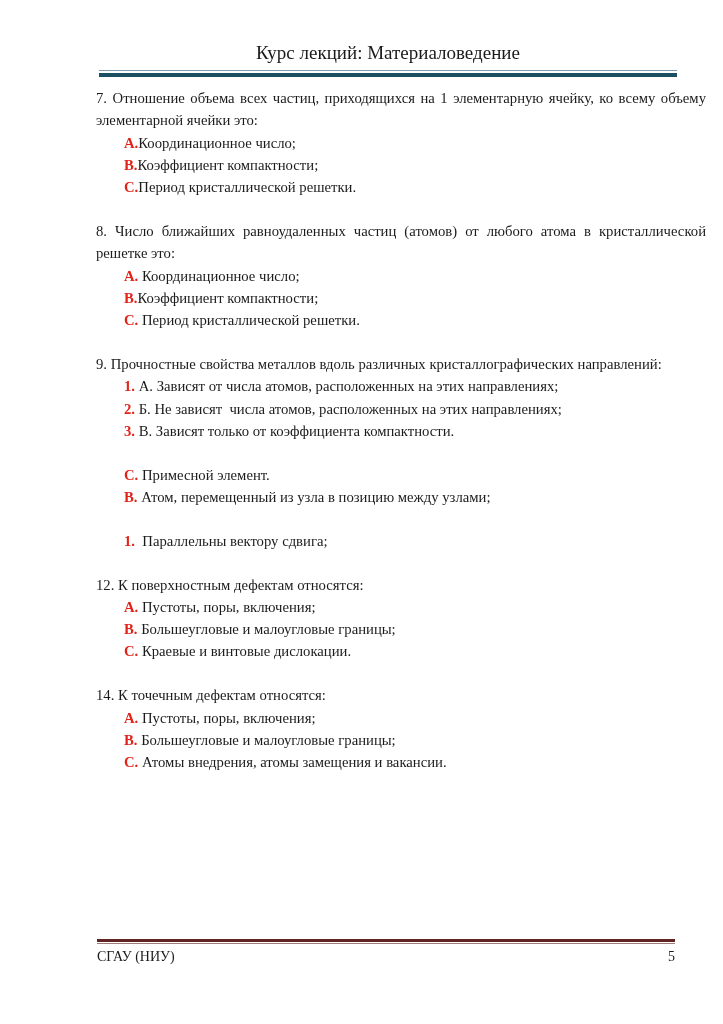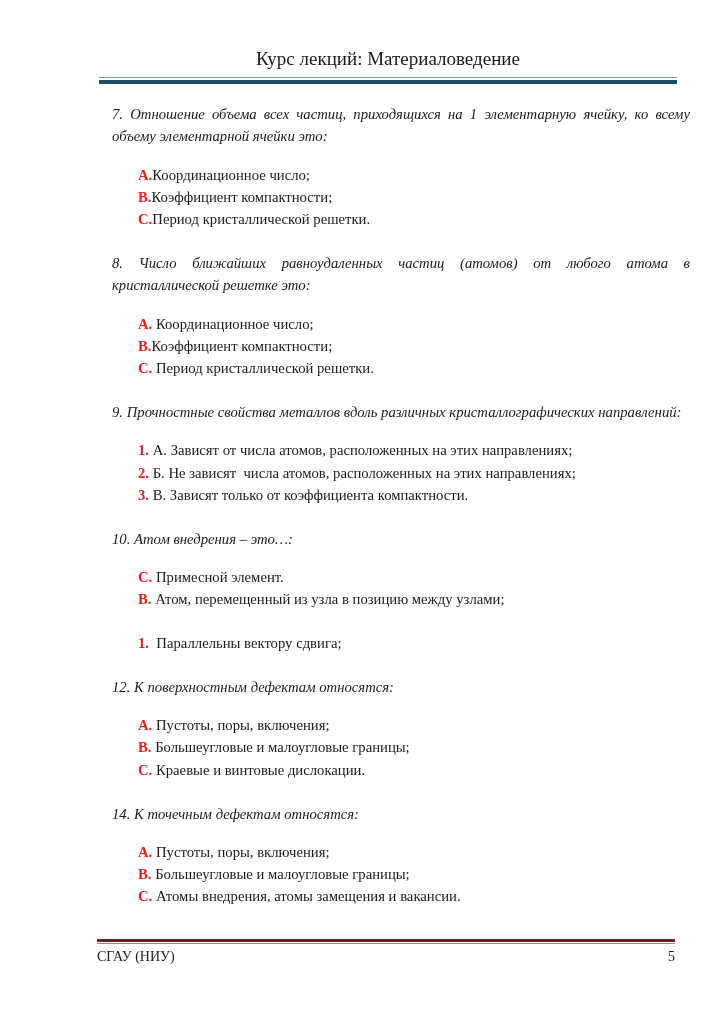--- a/index.html
+++ b/index.html
@@ -8,21 +8,21 @@
     width: 723px;
     height: 1024px;
     background: #ffffff;
     overflow: hidden;
     font-family: "Liberation Serif", "DejaVu Serif", serif;
     color: var(--text-color, #1b1b1b);
   }
   
   .header { position: absolute; top: 0; left: 99px; width: 578px; }
   .header-title {
-    margin: 6px;
+    margin: 0;
     padding-top: 41px;
     text-align: center;
     font-size: 19px;
     line-height: 24px;
     font-weight: 400;
     white-space: nowrap;
   }
   .header-rule {
     margin-top: 5px;
     height: 2px;
@@ -33,22 +33,22 @@
   .content {
     position: absolute;
     top: 87px;
     left: 96px;
     width: 610px;
     font-size: 14.7px;
     line-height: 22.3px;
   }
   .question { margin: 0; }
   .question + .question { margin-top: 21.5px; }
-  .stem { margin: 16px; text-align: justify; font-style: italic; }
-  .options { list-style: none; margin: 14px; padding: 0; }
+  .stem { margin: 0; text-align: justify; }
+  .options { list-style: none; margin: 0; padding: 0; }
   .option {
     padding-left: 49px;
     text-indent: -21px;
     text-align: justify;
   }
   .opt-marker { font-weight: 700; color: var(--marker-red, #e2231a); }
   
   .footer { position: absolute; top: 939px; left: 97px; width: 578px; font-size: 14px; }
   .footer-rule {
     height: 1px;
@@ -95,21 +95,20 @@
     <ul class="options">
   <li class="option"><span class="opt-marker">1.</span><span class="opt-text"> А. Зависят от числа атомов, расположенных на этих направлениях;</span></li>
 
   <li class="option"><span class="opt-marker">2.</span><span class="opt-text"> Б. Не зависят &nbsp;числа атомов, расположенных на этих направлениях;</span></li>
 
   <li class="option"><span class="opt-marker">3.</span><span class="opt-text"> В. Зависят только от коэффициента компактности.</span></li>
 </ul>
   </section>
 
   <section class="question">
-    <p class="stem">10. Атом внедрения – это…:</p>
     <ul class="options">
 
   <li class="option"><span class="opt-marker">C.</span><span class="opt-text"> Примесной элемент.</span></li>
 
   <li class="option"><span class="opt-marker">B.</span><span class="opt-text"> Атом, перемещенный из узла в позицию между узлами;</span></li>
 </ul>
   </section>
 
   <section class="question">
     <ul class="options">

